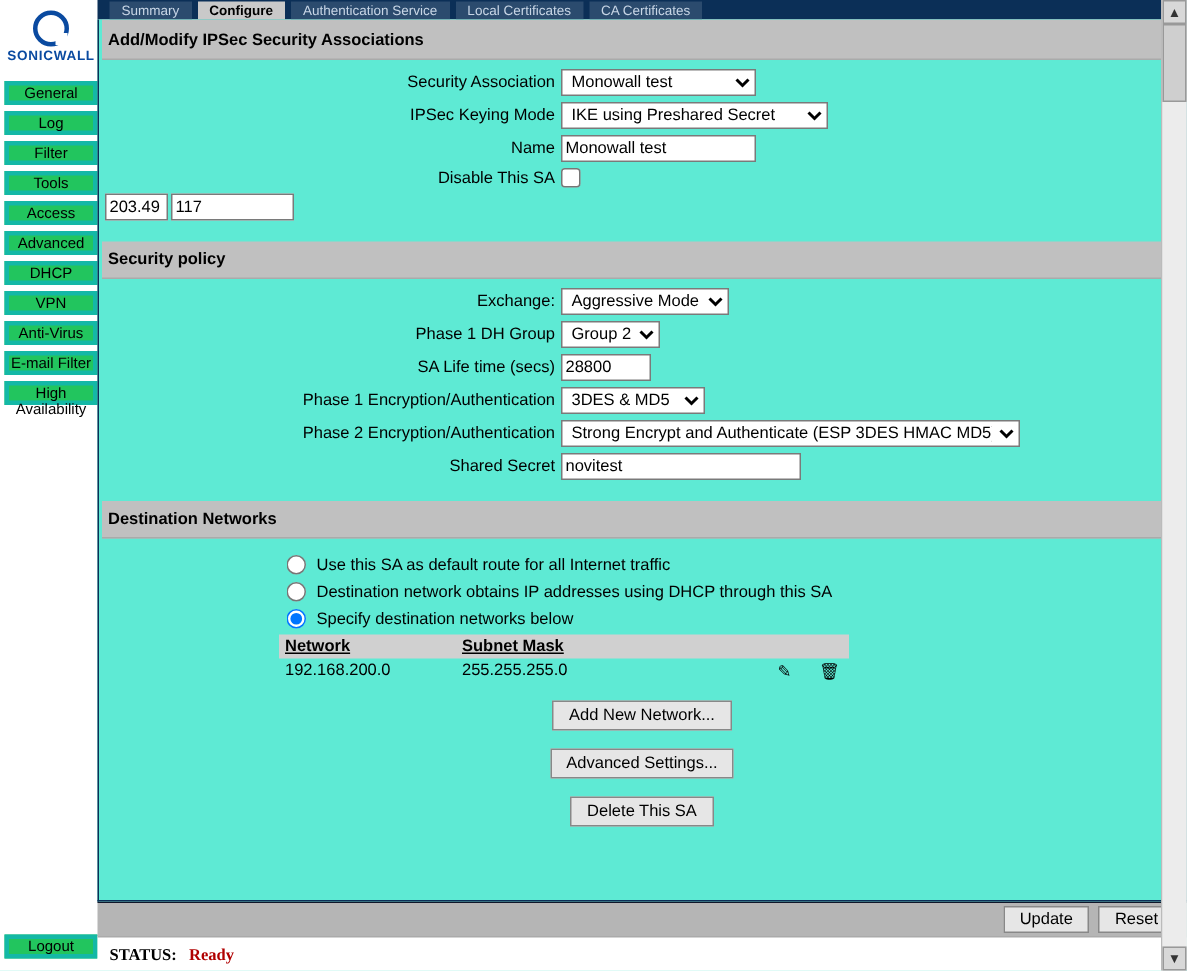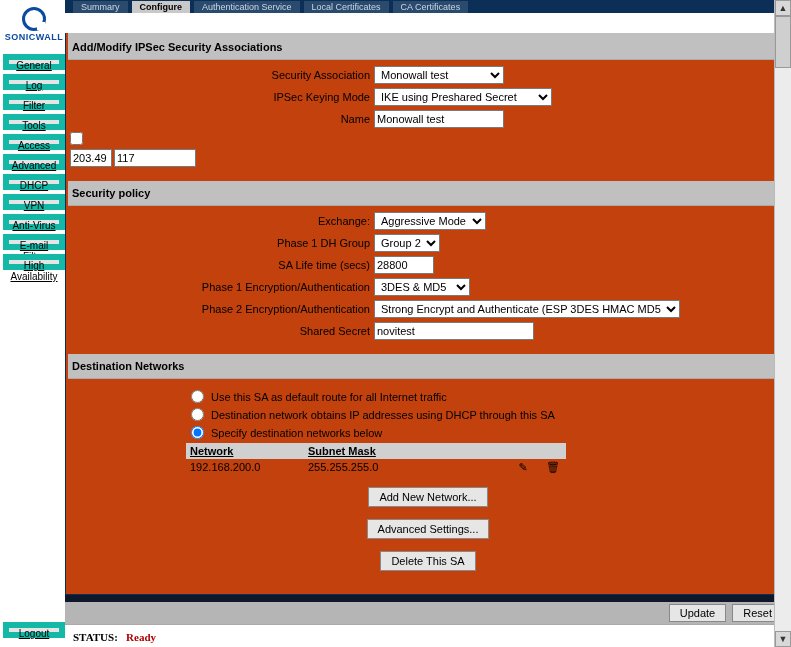--- a/index.html
+++ b/index.html
@@ -54,27 +54,26 @@
   .logo-text {
     font-size: 9px;
     font-weight: bold;
     color: #0a4aa0;
     letter-spacing: 0.5px;
     margin-top: 1px;
   }
   .nav-btn {
     width: 62px;
     height: 16px;
-    border: 6px solid #14b8a6;
-    background: #e5e5e5;
+    border: 3px solid #14b8a6;
+    background: #22c55e;
     font-size: 10px;
     padding: 0;
     cursor: pointer;
     color: #000;
-    text-decoration: underline;
   }
   .logout-slot{
     margin-top:auto;
     margin-bottom:8px;
   }
   .tabs {
     background: #0b2f57;
     height: 13px;
     display: flex;
     align-items: center;
@@ -91,26 +90,25 @@
     border: none;
     cursor: pointer;
   }
   .tab.active {
     background: #c9c9c9;
     color: #000;
     font-weight: bold;
   }
   .content {
     flex: 1;
-    background: #c2410c;
+    background: #5eead4;
     border: 1px solid #0b2f57;
     border-top: none;
     overflow: auto;
     position: relative;
-    margin-top: 20px;
   }
   .section-h {
     background:#c0c0c0;
     font-weight: bold;
     font-size: 11px;
     padding: 6px 4px 6px 4px;
     border-bottom:1px solid #aaa;
     margin: 0 2px;
   }
   .section-h:first-child{ padding-top:8px;}
@@ -190,21 +188,21 @@
     margin-top:12px;
   }
   .footer-bar{
     height:22px;
     background:#b5b5b5;
     display:flex;
     align-items:center;
     justify-content:flex-end;
     gap:6px;
     padding-right:8px;
-    border-top:7px solid #0f172a;
+    border-top:1px solid #0f172a;
   }
   .status-line{
     padding: 6px 8px 4px 8px;
     background:#fff;
     border-top:1px solid #aaa;
     font-size:11px;
     font-family:Liberation Serif, serif;
   }
   .status-label{ color:#000; font-weight:bold;}
   .status-val{ color:#b00000; font-weight:bold;}
@@ -296,20 +294,21 @@
             <div class="lbl">IPSec Keying Mode</div>
             <select style="width:178px">
               <option>IKE using Preshared Secret</option>
             </select>
           </div>
           <div class="row">
             <div class="lbl">Name</div>
             <input type="text" style="width: 130px;" value="Monowall test">
           </div>
           <div class="row">
+            <div class="lbl">Disable This SA</div>
             <input type="checkbox" style="">
           </div>
           <div class="row">
             <div class="gw-inputs">
               <input type="text" style="width: 42px;" value="203.49">
               <input type="text" style="width: 82px;" value="117">
             </div>
           </div>
         </div>
 

